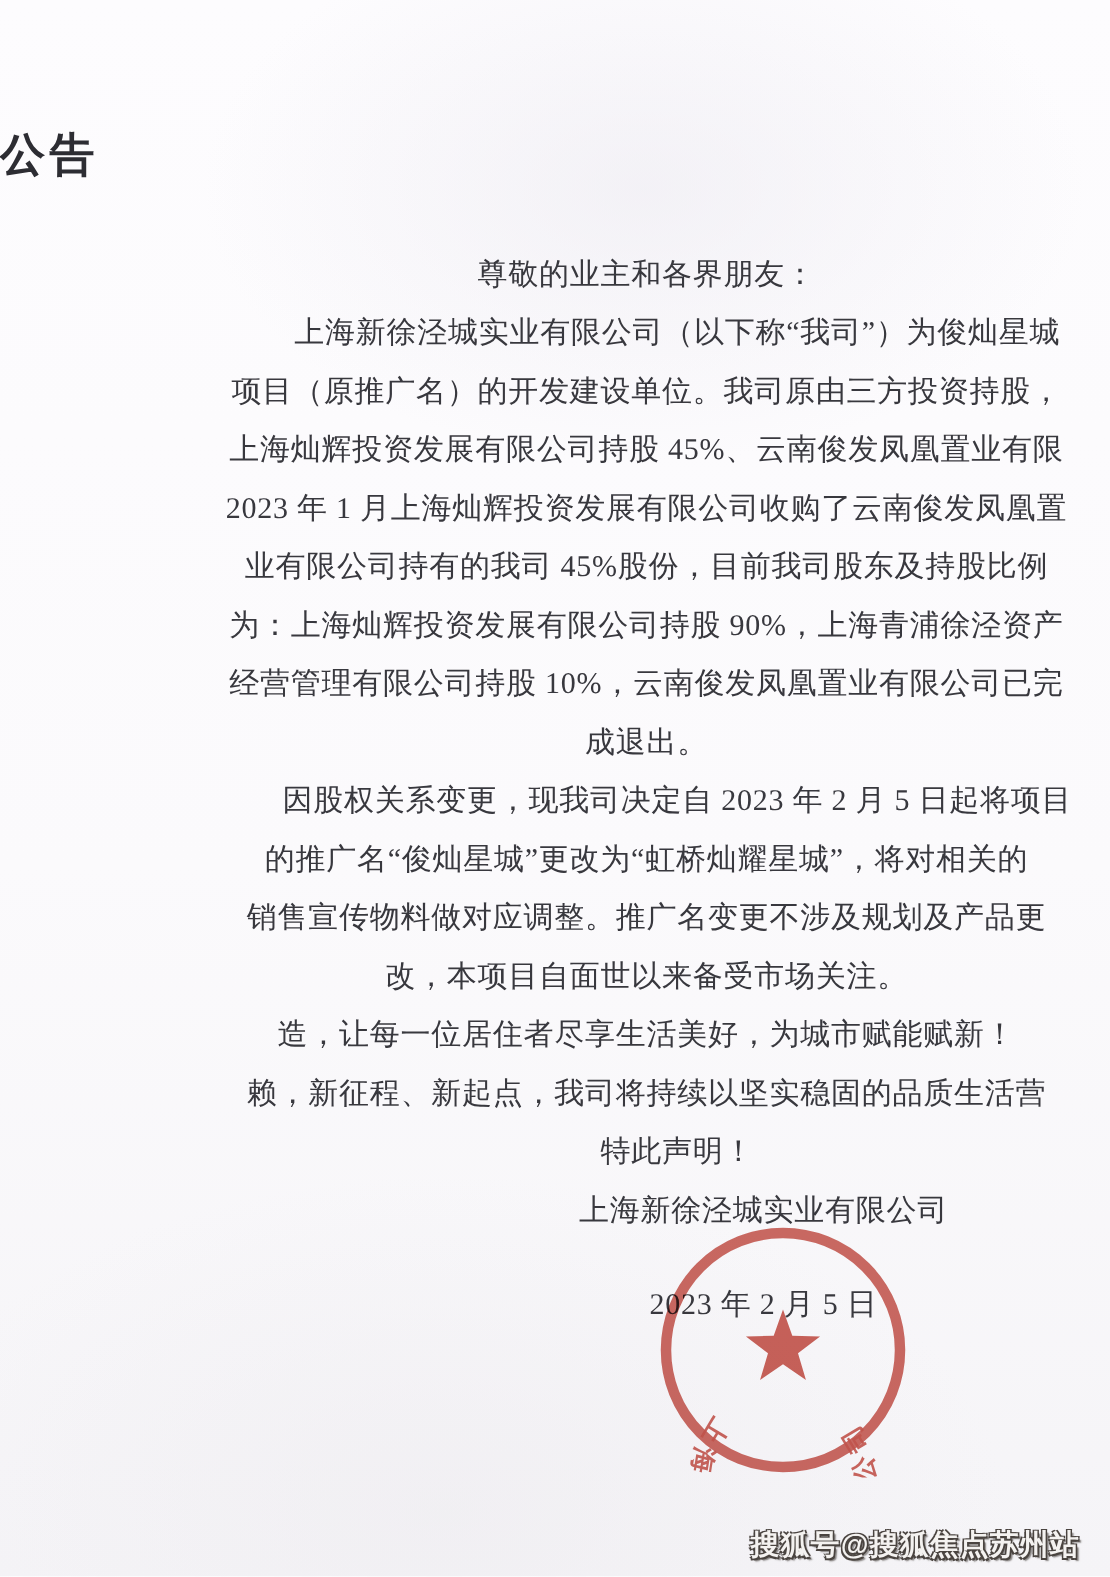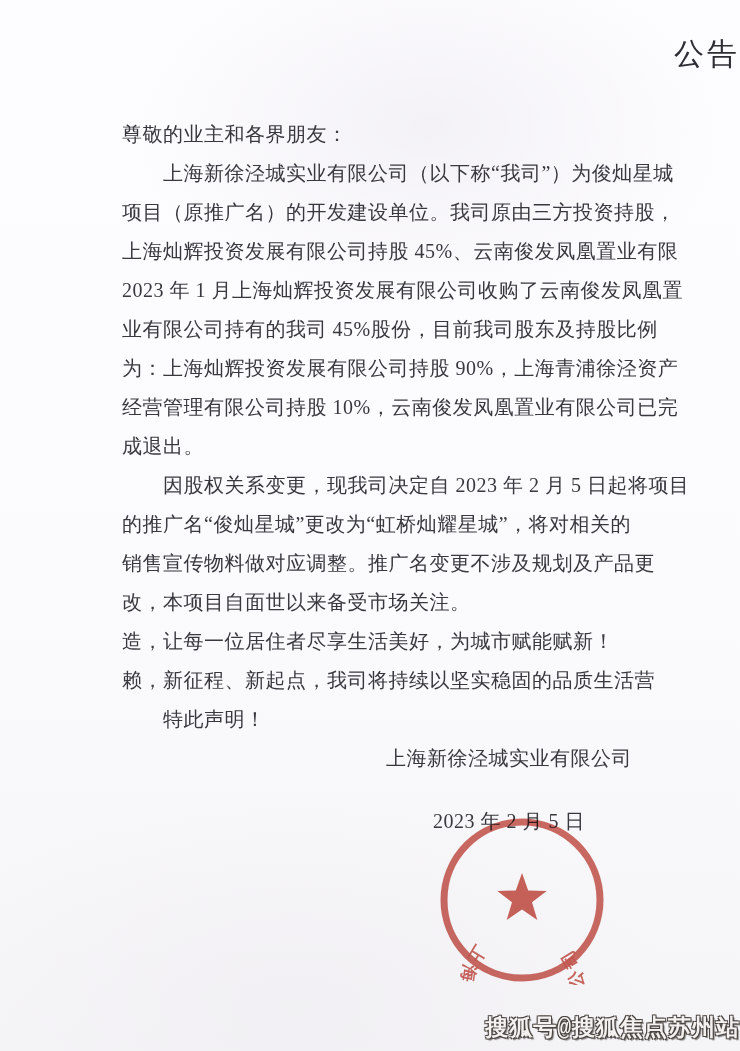--- a/index.html
+++ b/index.html
@@ -12,30 +12,31 @@
     position: relative;
     width: 740px;
     height: 1051px;
     background:
       radial-gradient(ellipse 420px 260px at 58% 12%, rgba(235,233,240,0.55), rgba(235,233,240,0) 70%),
       radial-gradient(ellipse 500px 300px at 40% 96%, rgba(236,234,238,0.5), rgba(236,234,238,0) 75%),
       linear-gradient(180deg, #fdfcfe 0%, #fbfafc 55%, #f5f4f7 100%);
     color: #35353b;
   }
   .title {
-    padding-top: 34px;
-    text-align: right;
+    padding-top: 83px;
+    text-align: left;
     font-size: 30px;
-    font-weight: 400;
+    font-weight: 700;
     letter-spacing: 3px;
     color: #2d2d33;
   }
   .body-text {
     margin-top: 40px;
     padding-left: 122px;
+    text-align: center;
   }
   .line {
     font-size: 20px;
     line-height: 39px;
     white-space: pre;
     letter-spacing: 0.5px;
     color: #38383e;
   }
   .signature {
     padding-right: 108px;
@@ -60,24 +61,24 @@
     left: 437px;
     top: 815px;
     width: 170px;
     height: 170px;
     mix-blend-mode: multiply;
     opacity: 0.9;
     filter: blur(0.4px);
   }
   .watermark {
     position: absolute;
-    right: 0;
+    right: 20px;
     bottom: 8px;
-    font-family: Liberation Mono, monospace;
-    font-size: 23px;
+    font-family: Liberation Sans, sans-serif;
+    font-size: 19px;
     font-weight: 700;
     letter-spacing: 1px;
     color: #f4f2f0;
     text-shadow:
       -1px -1px 0 #4a4440, 1px -1px 0 #4a4440,
       -1px 1px 0 #4a4440, 1px 1px 0 #4a4440,
       2px 2px 1px rgba(40,35,30,0.55);
     white-space: nowrap;
   }
 </style>

